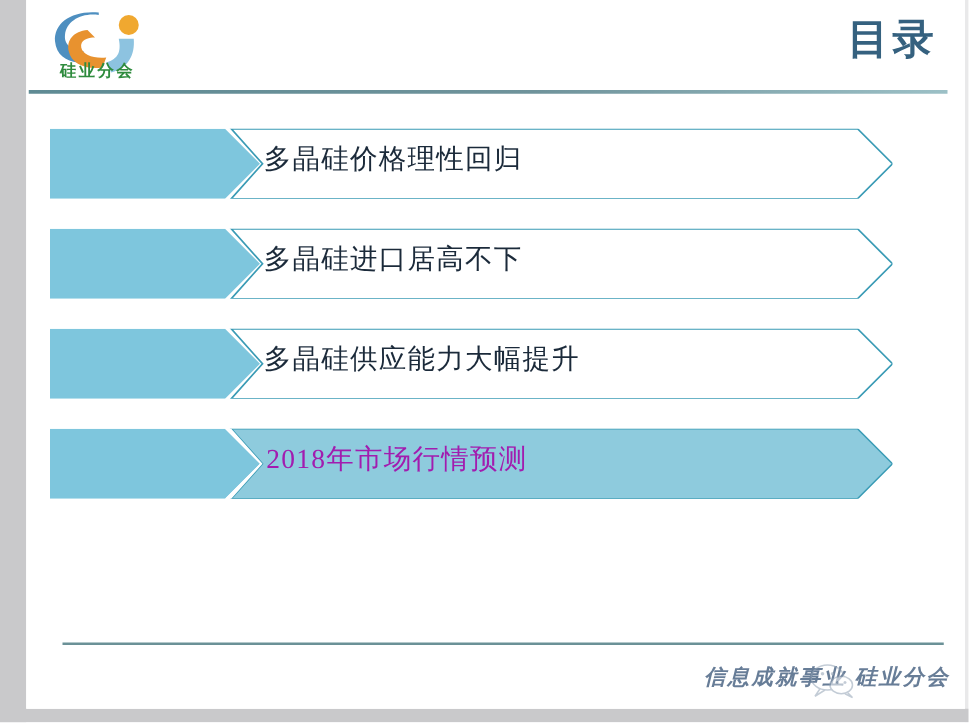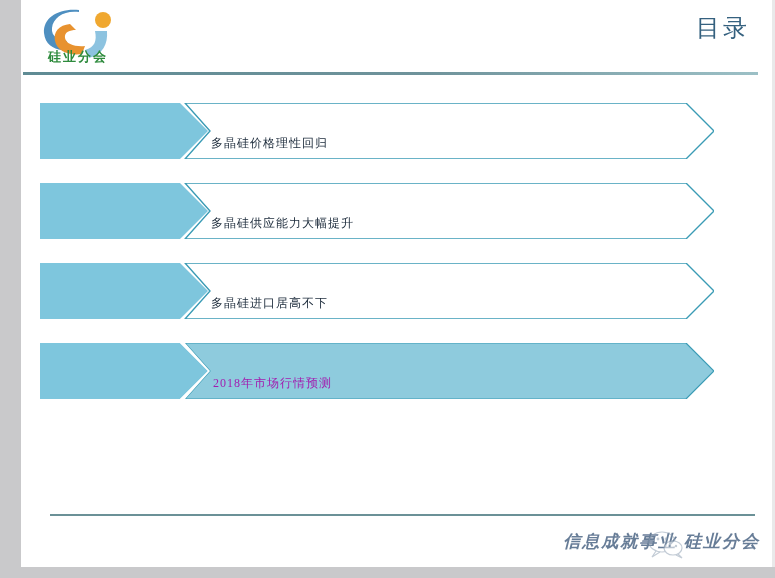--- a/index.html
+++ b/index.html
@@ -63,22 +63,22 @@
     font-size: 13px;
     font-weight: bold;
     color: #2e8b3d;
     letter-spacing: 2px;
   }
 
   .page-title {
     position: absolute;
     right: 22px; top: 16px;
     font-family: "Liberation Serif", "DejaVu Serif", serif;
-    font-size: 24px;
-    font-weight: normal;
+    font-size: 33px;
+    font-weight: bold;
     color: #35617f;
     letter-spacing: 3px;
     line-height: 1;
   }
 
   .header-rule {
     position: absolute;
     left: 2px; top: 72px;
     width: 735px; height: 3px;
     background: linear-gradient(to right, #5f8b94 0%, #6f939b 55%, #9cc0c6 100%);
@@ -97,25 +97,25 @@
   .toc-row .shape {
     position: absolute;
     left: 19px; top: 8px;
     width: 674px; height: 56px;
   }
   .toc-row .shape svg { display: block; }
 
   .toc-label {
     position: absolute;
     left: 190px;
-    top: 20px;
+    top: 4px;
     height: 56px;
     line-height: 56px;
     font-family: "Liberation Serif", "DejaVu Serif", serif;
-    font-size: 12px;
+    font-size: 22px;
     color: #1b2a3a;
     letter-spacing: 1px;
     white-space: nowrap;
   }
   .toc-row.active .toc-label {
     left: 192px;
     color: #a21caf;
   }
 
   
@@ -182,31 +182,31 @@
         <div class="toc-label">多晶硅价格理性回归</div>
       </div>
 
       <div class="toc-row">
         <div class="shape">
           <svg width="674" height="56" viewBox="0 0 674 56" xmlns="http://www.w3.org/2000/svg">
             <path d="M145 0 L646 0 L674 28 L646 56 L145 56 L170 28 Z" fill="#ffffff" stroke="#3a9bb5" stroke-width="1.4"></path>
             <path d="M0 0 L140 0 L168 28 L140 56 L0 56 Z" fill="#7ec6dd"></path>
           </svg>
         </div>
+        <div class="toc-label">多晶硅进口居高不下</div>
+      </div>
+
+      <div class="toc-row">
+        <div class="shape">
+          <svg width="674" height="56" viewBox="0 0 674 56" xmlns="http://www.w3.org/2000/svg">
+            <path d="M145 0 L646 0 L674 28 L646 56 L145 56 L170 28 Z" fill="#ffffff" stroke="#3a9bb5" stroke-width="1.4"></path>
+            <path d="M0 0 L140 0 L168 28 L140 56 L0 56 Z" fill="#7ec6dd"></path>
+          </svg>
+        </div>
         <div class="toc-label">多晶硅供应能力大幅提升</div>
-      </div>
-
-      <div class="toc-row">
-        <div class="shape">
-          <svg width="674" height="56" viewBox="0 0 674 56" xmlns="http://www.w3.org/2000/svg">
-            <path d="M145 0 L646 0 L674 28 L646 56 L145 56 L170 28 Z" fill="#ffffff" stroke="#3a9bb5" stroke-width="1.4"></path>
-            <path d="M0 0 L140 0 L168 28 L140 56 L0 56 Z" fill="#7ec6dd"></path>
-          </svg>
-        </div>
-        <div class="toc-label">多晶硅进口居高不下</div>
       </div>
 
       <div class="toc-row active">
         <div class="shape">
           <svg width="674" height="56" viewBox="0 0 674 56" xmlns="http://www.w3.org/2000/svg">
             <path d="M145 0 L646 0 L674 28 L646 56 L145 56 L170 28 Z" fill="#8ecbdd" stroke="#3a9bb5" stroke-width="1.2"></path>
             <path d="M0 0 L140 0 L168 28 L140 56 L0 56 Z" fill="#7ec6dd"></path>
             <path d="M140 0 L168 28 L140 56 L145 56 L170 28 L145 0 Z" fill="#ffffff"></path>
           </svg>
         </div>

